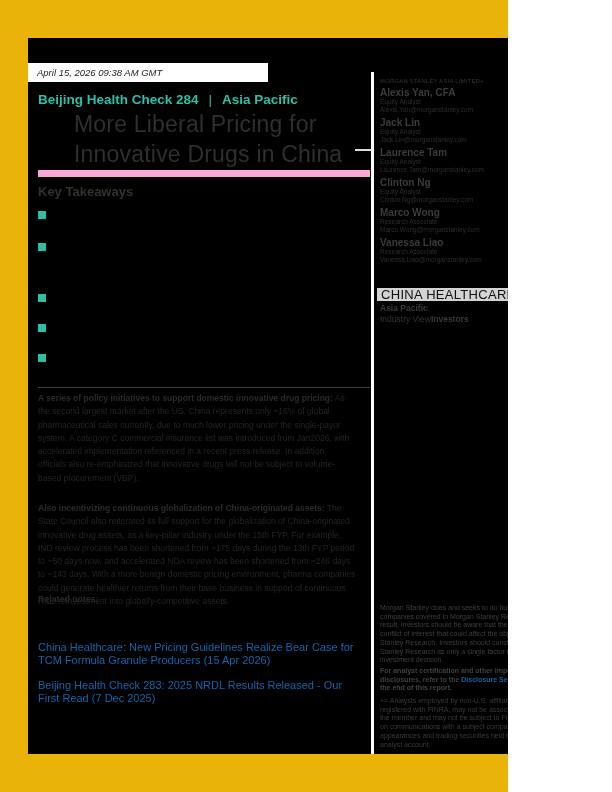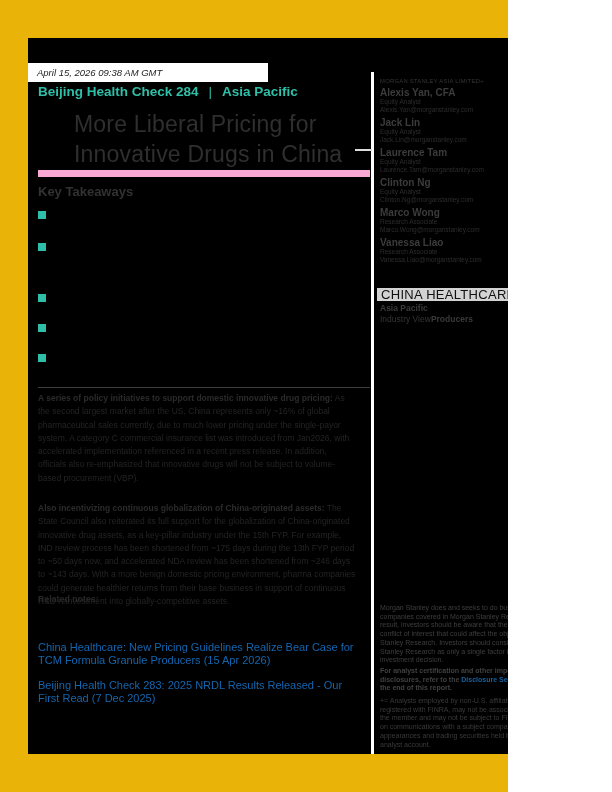--- a/index.html
+++ b/index.html
@@ -10,21 +10,21 @@
 
   
   .update { position:absolute; top:0; right:0; border-top:3px solid #2fbfa8; padding:1px 3px 2px 5px;
             color:#2fbfa8; font-size:12px; font-weight:bold; letter-spacing:0.5px; }
 
   
   .datebar { position:absolute; left:0; top:25px; width:240px; height:19px; background:#ffffff;
              line-height:19px; padding-left:9px; font-size:9.5px; font-style:italic; color:#222222; }
 
   
-  .heading { position:absolute; left:10px; top:46px; color:#2fbfa8; font-size:13.5px; font-weight:bold; white-space:nowrap; }
+  .heading { position:absolute; left:10px; top:54px; color:#2fbfa8; font-size:13.5px; font-weight:bold; white-space:nowrap; }
   .heading .sep { font-weight:400; margin:0 10px; }
 
   
   .main-title { position:absolute; left:10px; top:72px; width:312px; font-size:23px; line-height:29.5px;
                 font-weight:400; color:#2f2f2f; letter-spacing:0.2px;margin-left:36px; }
 
   
   .takeaways { position:absolute; left:10px; top:132px; width:332px; height:218px;
                border-top:7px solid #f9a8d4; border-bottom:1px solid #3e3e3e; }
   .takeaways h2 { margin:7px 0 12px 0; font-size:13px; font-weight:bold; color:#323232; }
@@ -168,21 +168,21 @@
         <div class="ct">
             <span>Vanessa.Liao@morganstanley.com</span>
             <span>+852 3963-0115</span>
           </div>
       </div>
 
       <div class="sector-bar">CHINA HEALTHCARE</div>
       <div class="sb-region">Asia Pacific</div>
       <div class="sb-view">
         <span>Industry View</span>
-        <span class="val">Producers</span>
+        <span class="val">Investors</span>
       </div>
     </div>
 
     <div class="sidebar-bottom">
       <div class="sb-disc">Morgan Stanley does and seeks to do business with companies covered in Morgan Stanley Research. As a result, investors should be aware that the firm may have a conflict of interest that could affect the objectivity of Morgan Stanley Research. Investors should consider Morgan Stanley Research as only a single factor in making their investment decision.</div>
       <div class="sb-bold"><span>For analyst certification and other important disclosures, refer to the </span><span class="disc-link">Disclosure Section</span><span>, located at the end of this report.</span></div>
       <div class="sb-foot">+= Analysts employed by non-U.S. affiliates are not registered with FINRA, may not be associated persons of the member and may not be subject to FINRA restrictions on communications with a subject company, public appearances and trading securities held by a research analyst account.</div>
     </div>
 
   </div>

